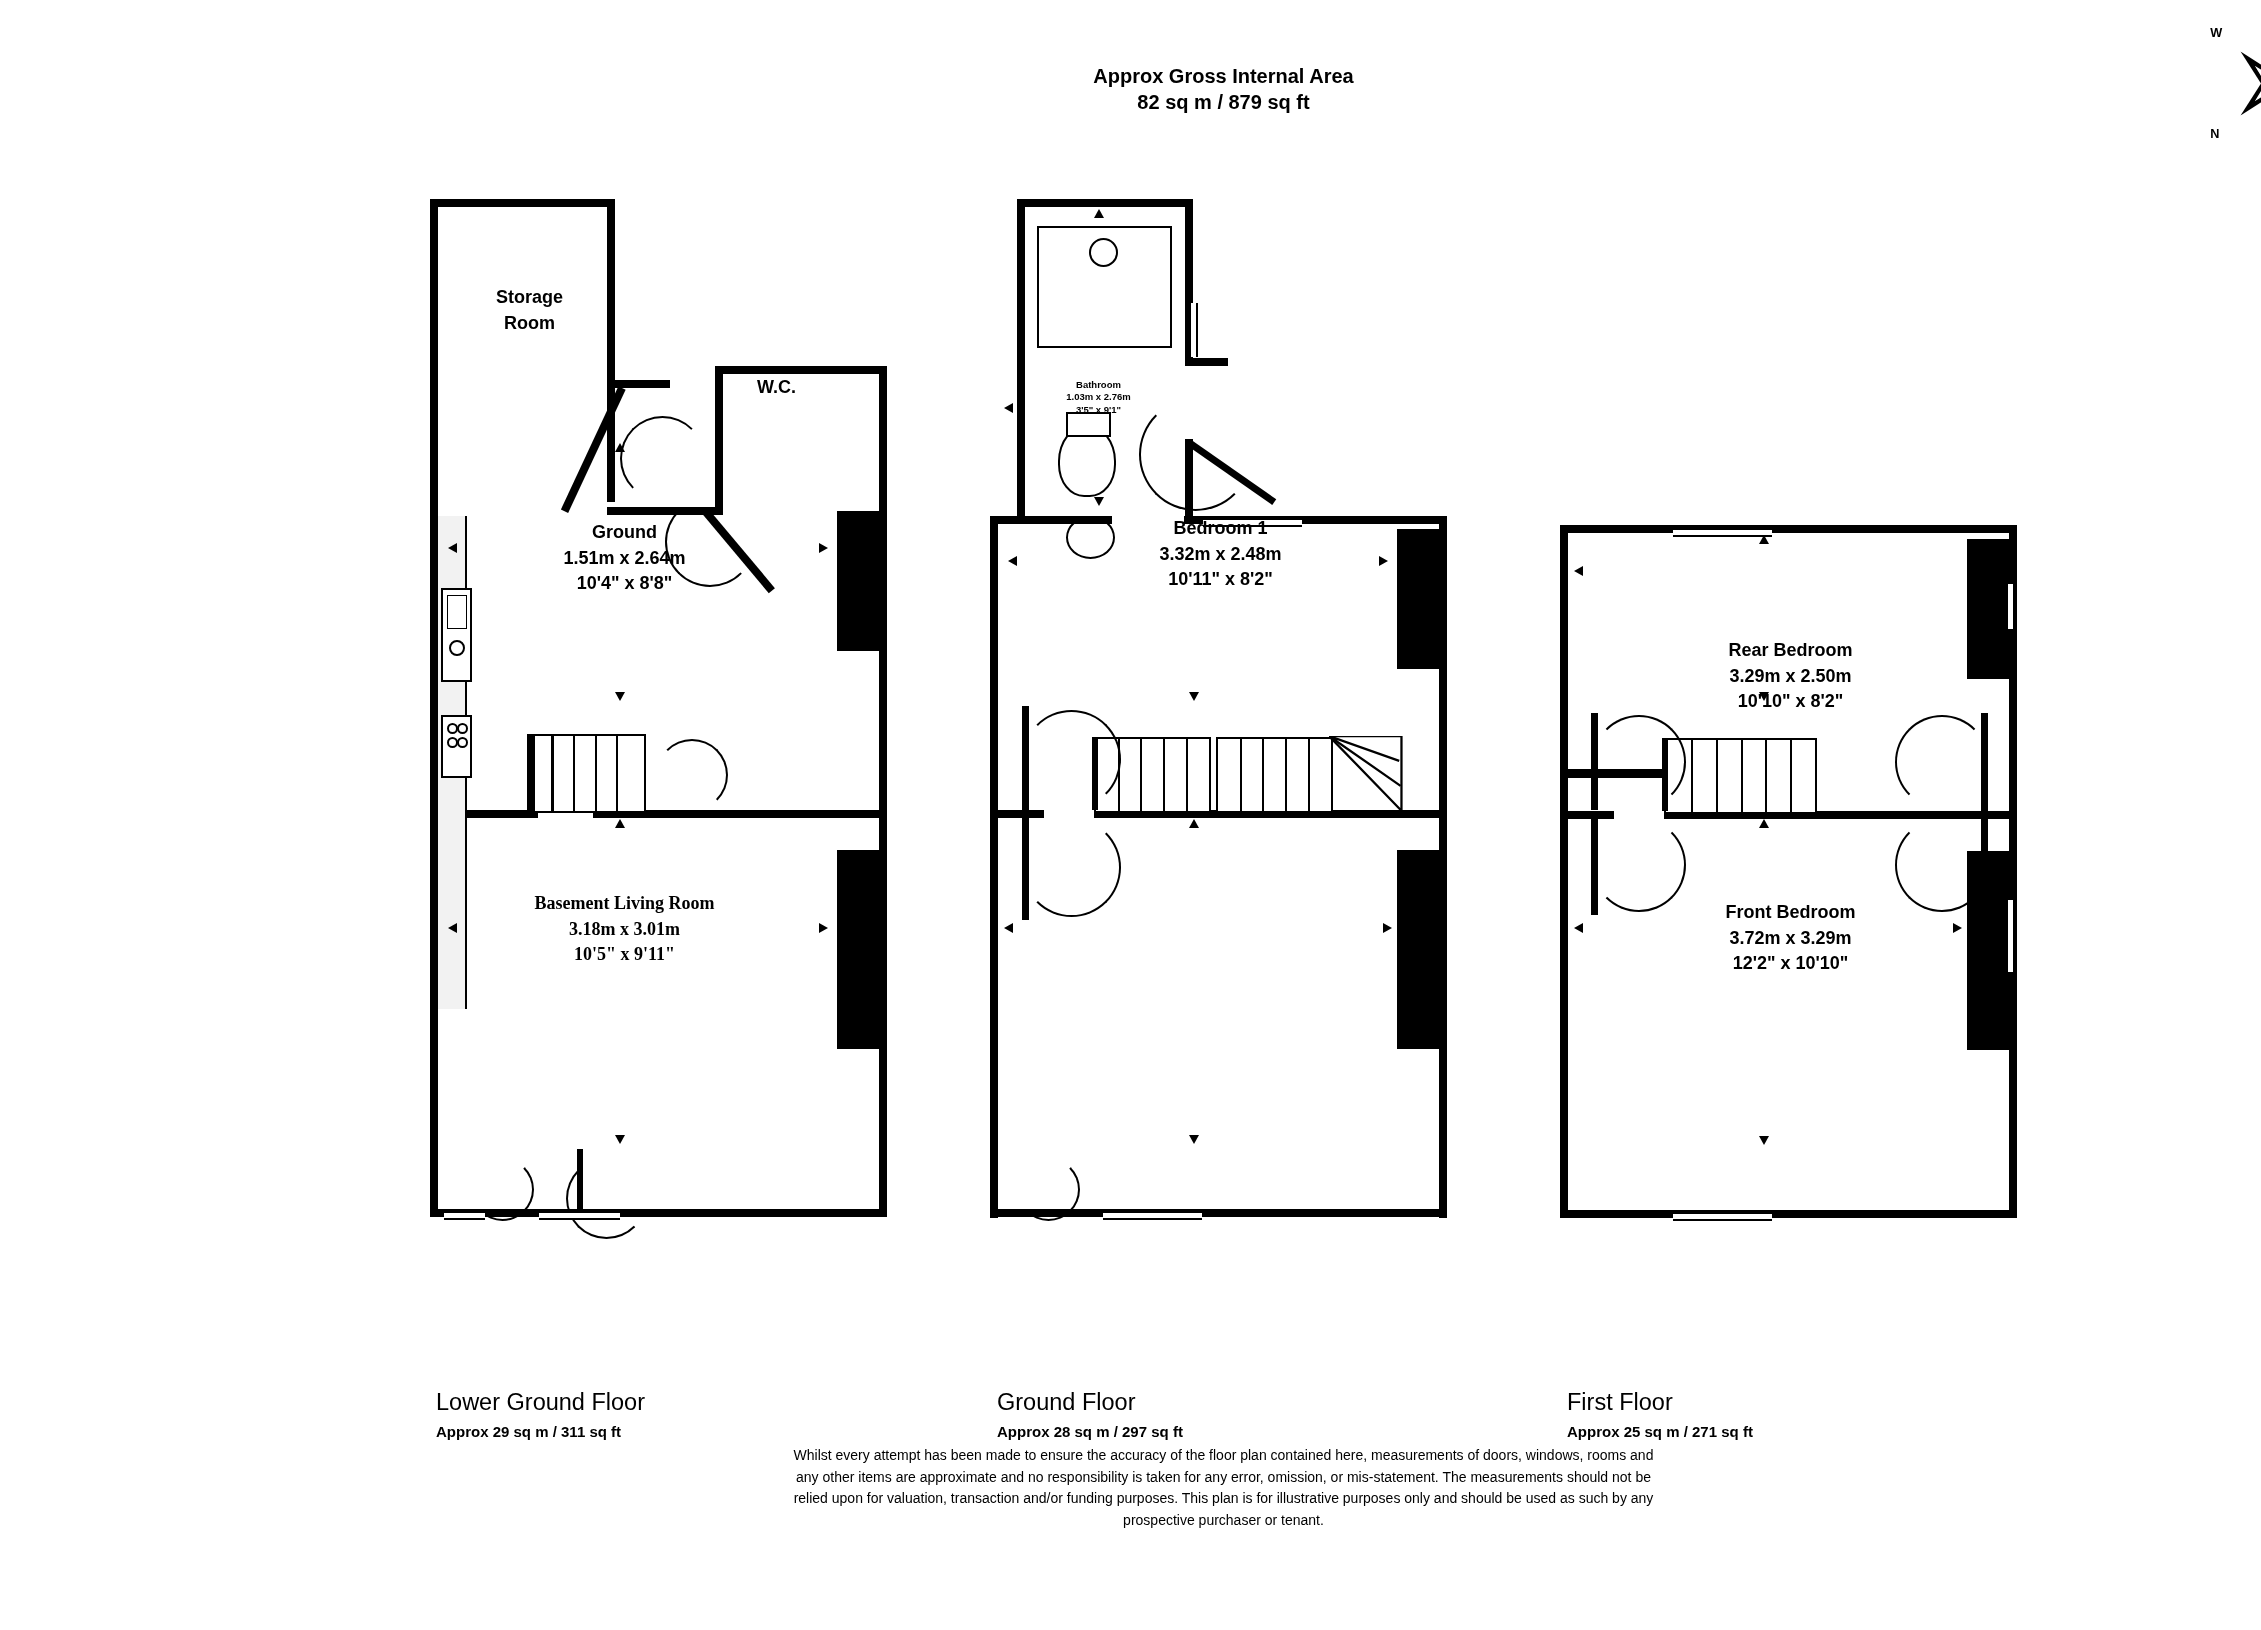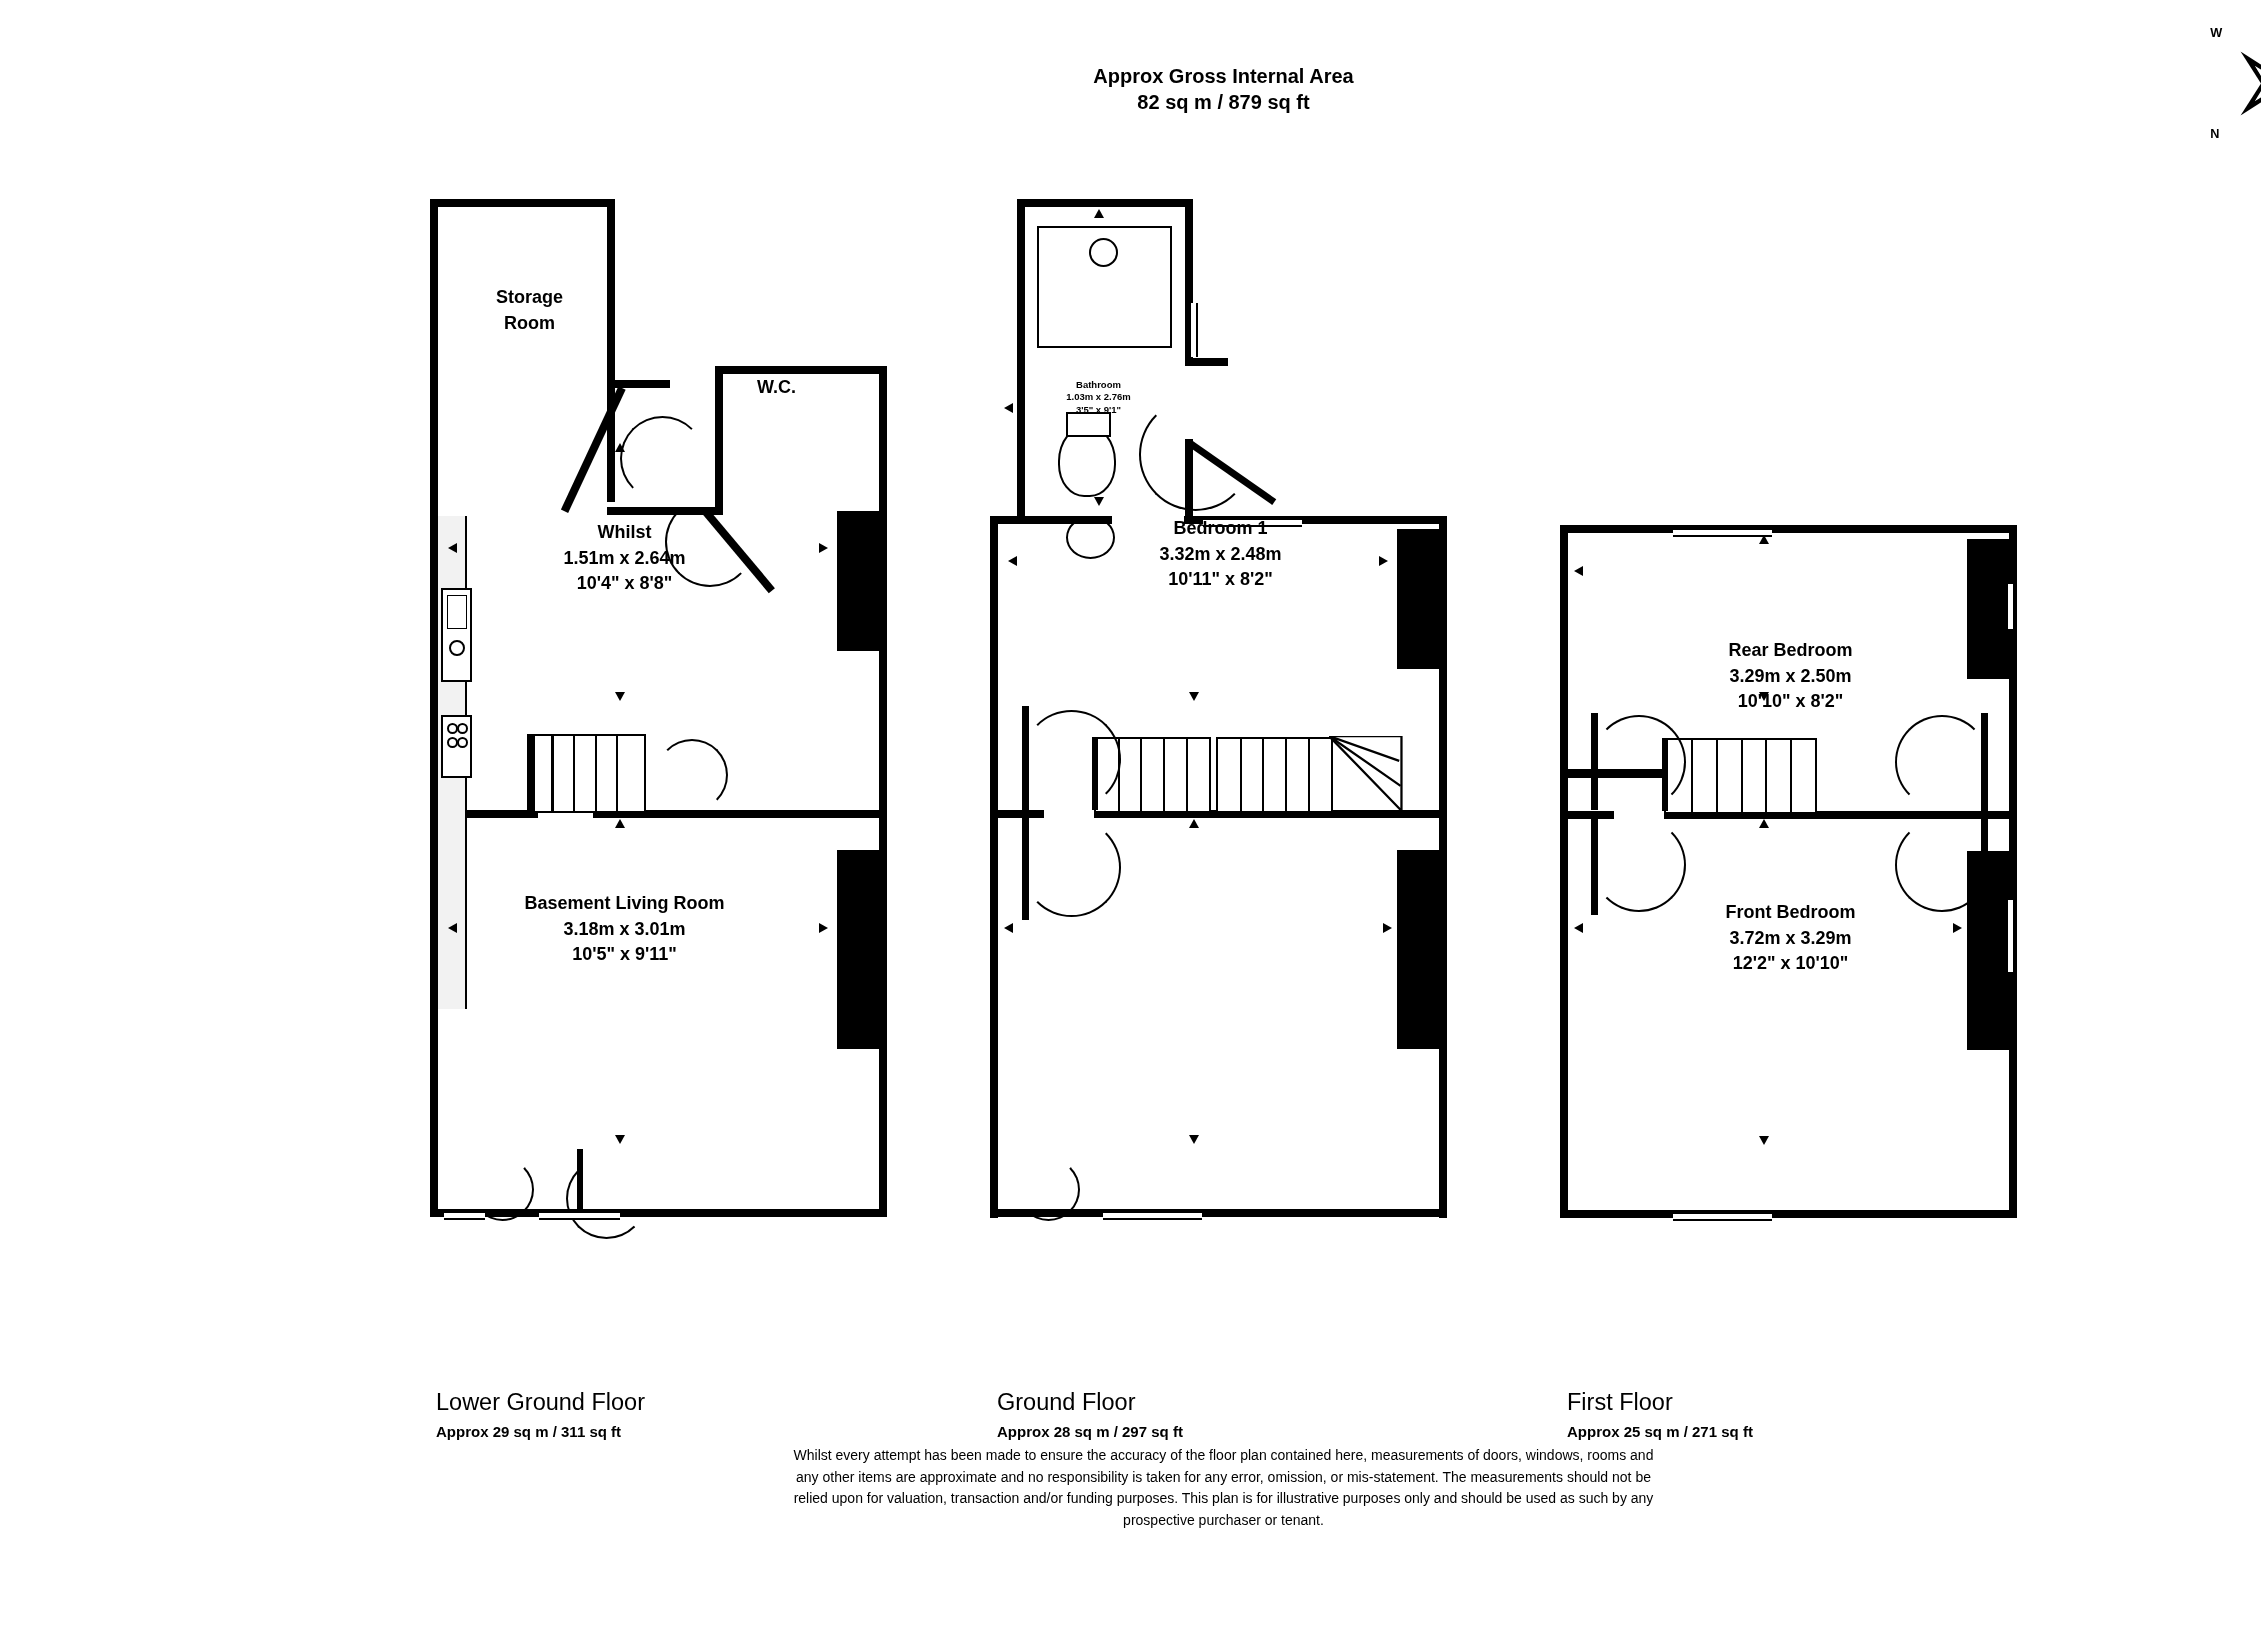--- a/index.html
+++ b/index.html
@@ -155,25 +155,25 @@
   <div class="ar u" style="left:185px;top:244px;"></div>
 
   <div class="rlbl" style="left:27px;top:86px;width:145px;">
     <div>Storage</div>
     <div>Room</div>
   </div>
   <div class="rlbl" style="left:272px;top:176px;width:149px;">
     <div>W.C.</div>
   </div>
   <div class="rlbl" style="left:68px;top:321px;width:253px;">
-    <div>Whilst</div>
+    <div>Ground</div>
     <div class="sub">1.51m x 2.64m</div>
     <div class="sub">10'4" x 8'8"</div>
   </div>
-  <div class="rlbl" style="left:4.5px;top:692px;width:380px;">
+  <div class="rlbl" style="left:4.5px;top:692px;width:380px;font-family:Liberation Serif, serif;">
     <div>Basement Living Room</div>
     <div class="sub">3.18m x 3.01m</div>
     <div class="sub">10'5" x 9'11"</div>
   </div>
 </div>
 
 <div class="plan" id="plan-ground" style="left:990px;top:199px;width:479px;height:1131px;">
 
   <div class="w" style="left:27px;top:0px;width:176px;height:8.1px;"></div>
   <div class="w" style="left:27px;top:0px;width:8.1px;height:317px;"></div>

